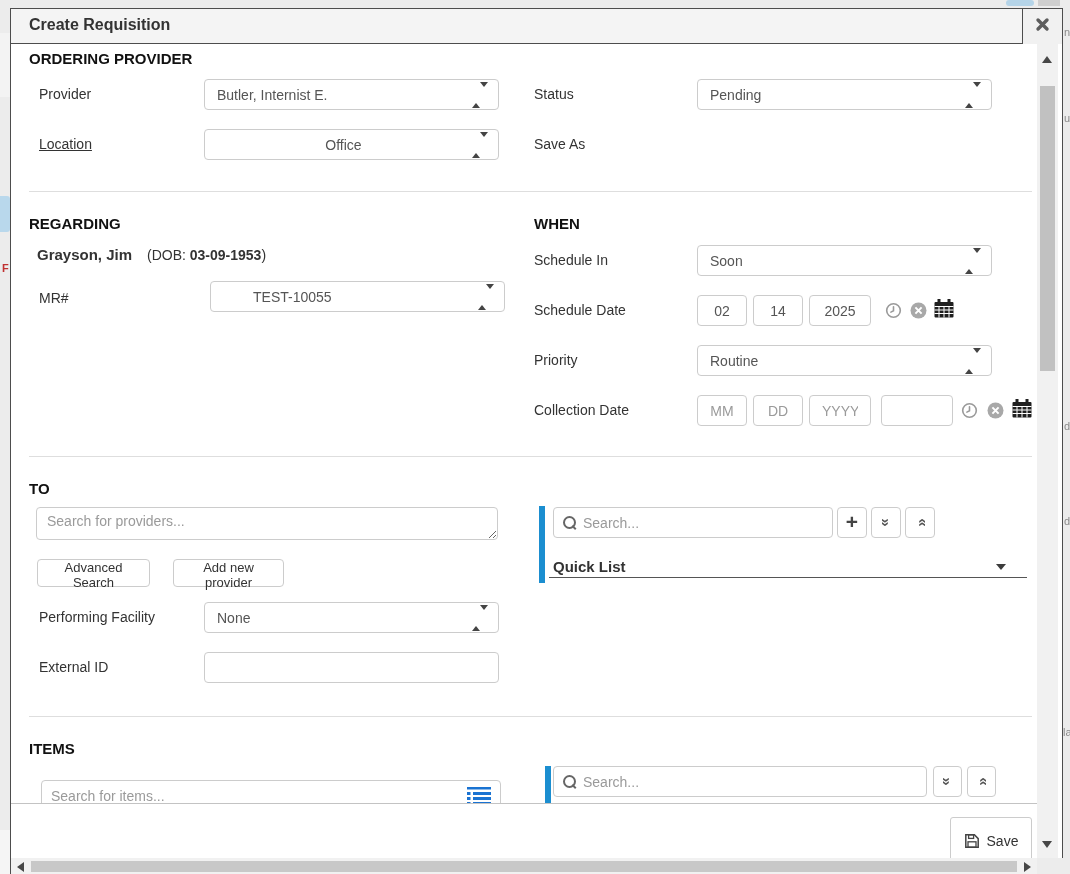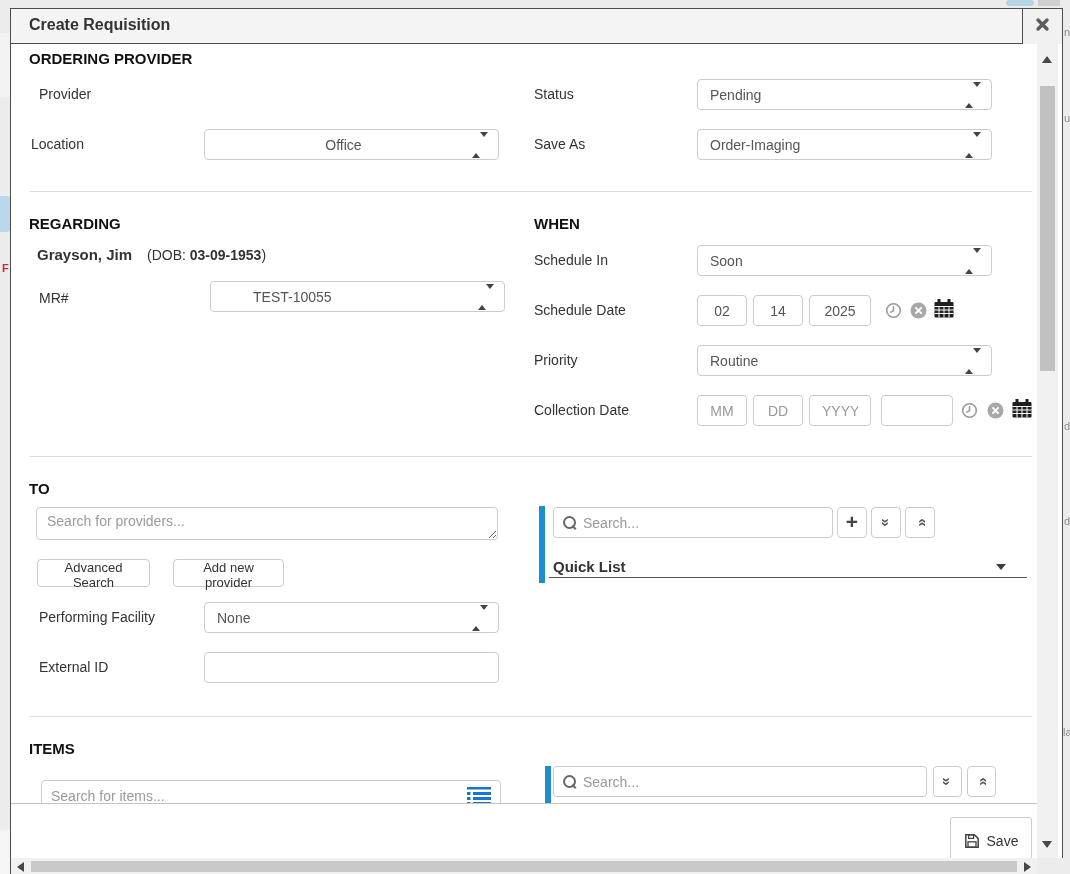--- a/index.html
+++ b/index.html
@@ -129,38 +129,38 @@
       <span>
         <svg width="15" height="15" viewBox="0 0 15 15">
             <path d="M3 3 L12 12 M12 3 L3 12" stroke="#5d5d5d" stroke-width="3.4" stroke-linecap="round"></path>
           </svg>
       </span>
     </div>
 
     <div class="sec" style="left:18px;top:41px;">ORDERING PROVIDER</div>
 
     <div class="lbl" style="left:28px;top:77px;">Provider</div>
+    <div class="sel" style="left:193px;top:70px;width:295px;">
+      <span>Butler, Internist E.</span>
+      <span class="spinner"><span class="tu"></span><span class="td"></span></span>
+    </div>
 
     <div class="lbl" style="left:523px;top:77px;">Status</div>
     <div class="sel" style="left:686px;top:70px;width:295px;">
       <span>Pending</span>
       <span class="spinner"><span class="tu"></span><span class="td"></span></span>
     </div>
 
-    <div class="lbl" style="left:20px;top:127px;">Location</div>
+    <div class="lbl" style="left:28px;top:127px;text-decoration:underline;">Location</div>
     <div class="sel" style="left:193px;top:120px;width:295px;justify-content:center;">
       <span>Office</span>
       <span class="spinner"><span class="tu"></span><span class="td"></span></span>
     </div>
 
     <div class="lbl" style="left:523px;top:127px;">Save As</div>
-    <div class="sel" style="left:686px;top:120px;width:295px;">
-      <span>Order-Imaging</span>
-      <span class="spinner"><span class="tu"></span><span class="td"></span></span>
-    </div>
 
     <div class="hr" style="left:18px;top:182px;width:1003px;"></div>
 
     <div class="sec" style="left:18px;top:206px;">REGARDING</div>
 
     <div class="lbl bold" style="left:26px;top:237px;font-size:15px;">Grayson, Jim</div>
     <div class="lbl" style="left:136px;top:238px;"><span>(DOB: </span><span class="bold">03-09-1953</span><span>)</span></div>
 
     <div class="lbl" style="left:28px;top:281px;">MR#</div>
     <div class="sel" style="left:199px;top:272px;width:295px;padding-left:42px;">

